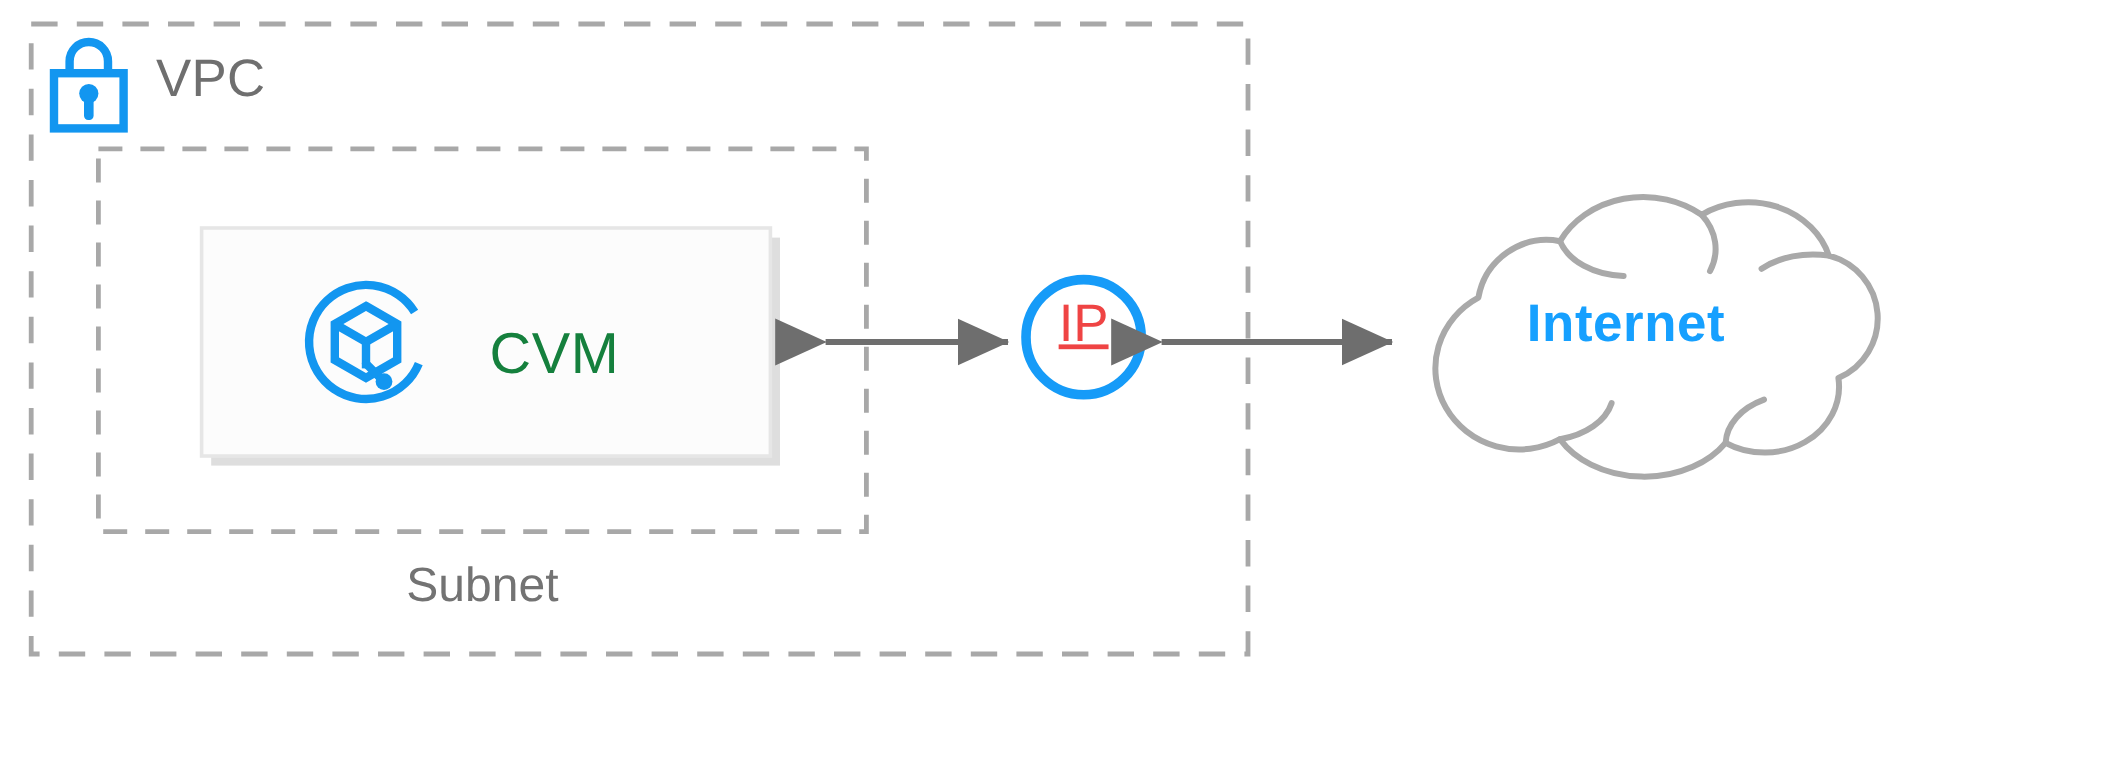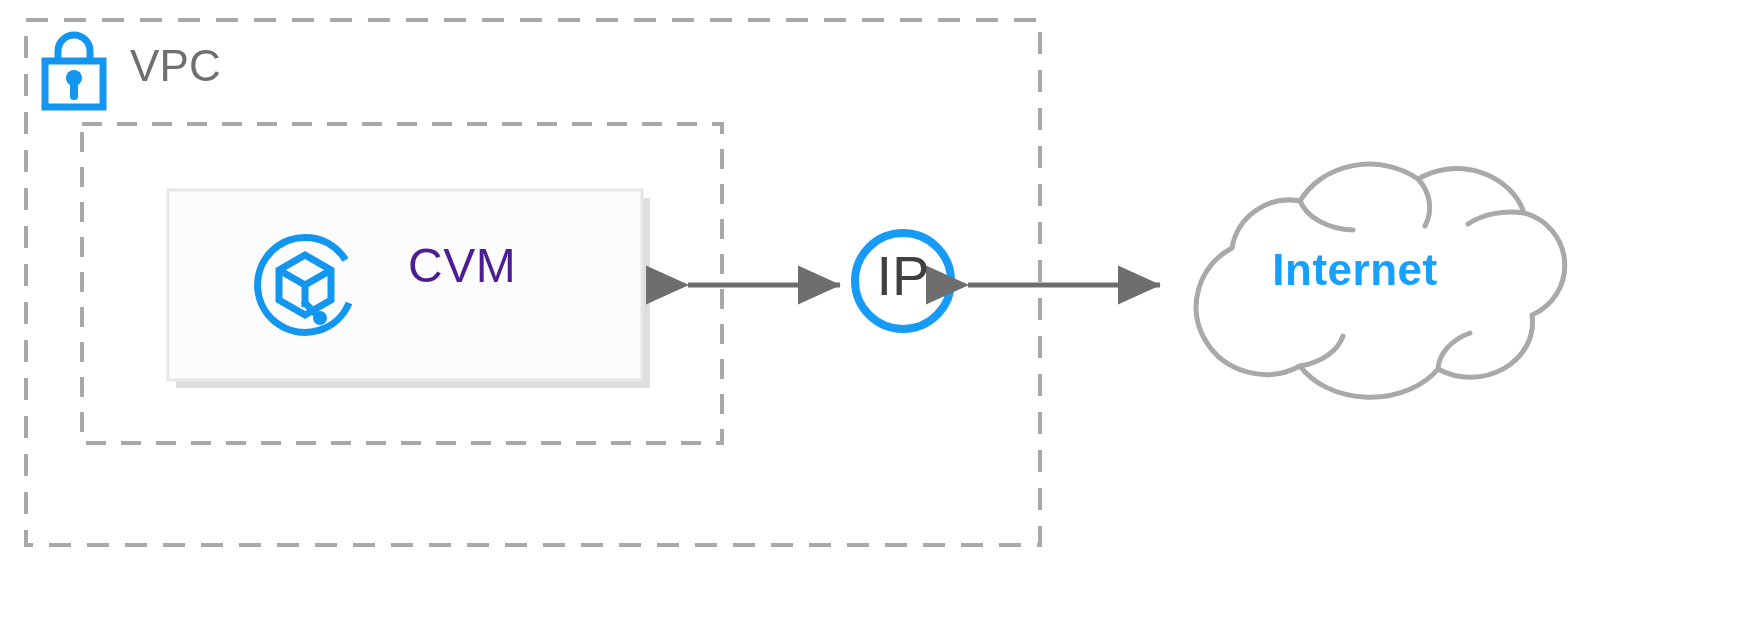--- a/index.html
+++ b/index.html
@@ -46,34 +46,35 @@
   #subnet-label {
     left: 82px;
     top: 468px;
     width: 640px;
     text-align: center;
     font-size: 40px;
     color: #737373;
   }
   #cvm-label {
     left: 408px;
-    top: 242px;
+    top: 272px;
     font-size: 48px;
-    color: #4c1d95;
+    color: #15803d;
     letter-spacing: 0.5px;
   }
   #ip-label {
     left: 851px;
     top: 248px;
     width: 104px;
     text-align: center;
-    font-size: 56px;
+    font-size: 44px;
     font-weight: 400;
-    color: #404040;
+    color: #ef4444;
     letter-spacing: 0px;
+    text-decoration: underline;
   }
   #internet-label {
     left: 1190px;
     top: 248px;
     width: 330px;
     text-align: center;
     font-size: 44px;
     font-weight: bold;
     color: #16a0ff;
     letter-spacing: 0.5px;
@@ -165,20 +166,21 @@
       <path d="M1418 179 A 60 48 0 0 1 1425 226" fill="none" stroke="#a9a9a9" stroke-width="5" stroke-linecap="round"></path>
       <path d="M1524 213 A 60 40 0 0 0 1468 224" fill="none" stroke="#a9a9a9" stroke-width="5" stroke-linecap="round"></path>
       <path d="M1300 366 A 58 40 0 0 0 1343 336" fill="none" stroke="#a9a9a9" stroke-width="5" stroke-linecap="round"></path>
       <path d="M1438 369 A 58 42 0 0 1 1470 333" fill="none" stroke="#a9a9a9" stroke-width="5" stroke-linecap="round"></path>
     </g>
 
   </svg>
 
   <div class="lbl" id="vpc-label">VPC</div>
 
+  <div class="lbl" id="subnet-label">Subnet</div>
 
   <div class="lbl" id="cvm-label">CVM</div>
 
   <div class="lbl" id="ip-label">IP</div>
 
   <div class="lbl" id="internet-label">Internet</div>
 
 </div>
 
 </body></html>

